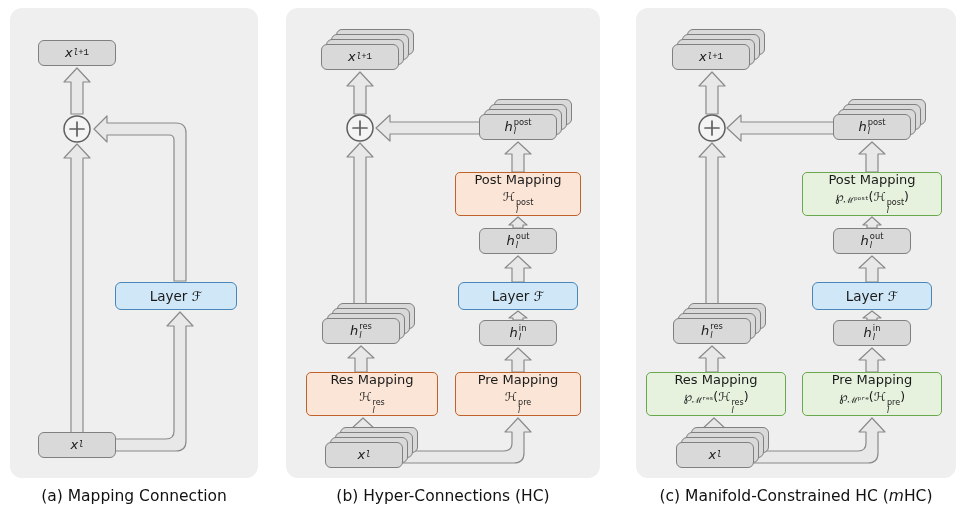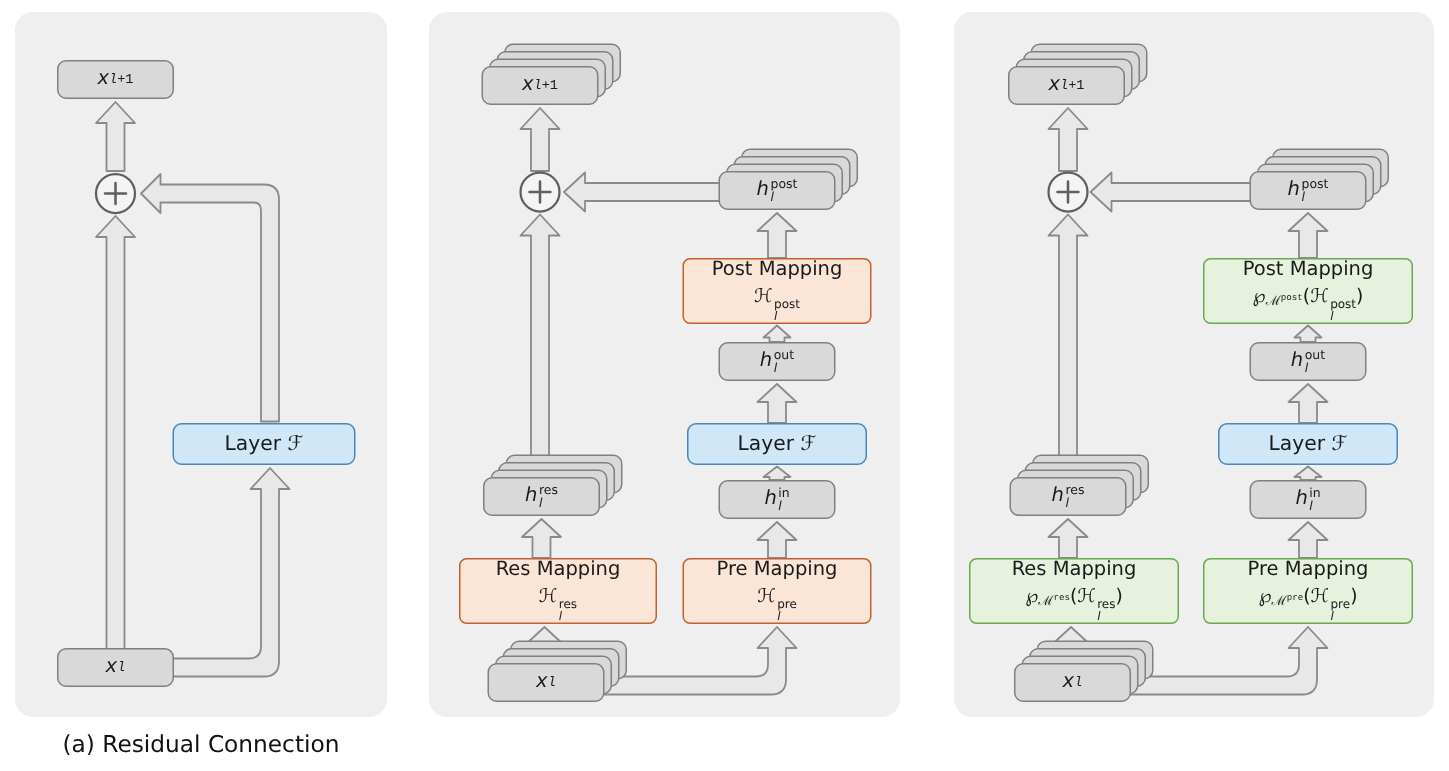--- a/index.html
+++ b/index.html
@@ -58,21 +58,21 @@
       <div class="box gray" style="left:28px;top:32px;width:78px;height:26px;">
           <em>x</em>
           <sub><em>l</em>+1</sub>
         </div>
       <div class="box blue" style="left:105px;top:274px;width:122px;height:28px;">Layer ℱ</div>
       <div class="box gray" style="left:28px;top:424px;width:78px;height:26px;">
           <em>x</em>
           <sub><em>l</em></sub>
         </div>
     </div>
-    <div class="caption">(a) Residual Connection</div>
+    <div class="caption">(a) Mapping Connection</div>
   </div>
 
   <div class="col col-b">
     <div class="panel">
       <svg class="lay" width="314" height="470" viewBox="0 0 314 470">
         <path class="arrow" d="M68,106 L68,78 L61,78 L74,64 L87,78 L80,78 L80,106 Z"></path>
         <path class="arrow" d="M196,114 L104,114 L104,107 L90,120 L104,133 L104,126 L196,126 Z"></path>
         <path class="arrow" d="M68,311 L68,149 L61,149 L74,135 L87,149 L80,149 L80,311 Z"></path>
         <path class="arrow" d="M226,164 L226,146 L219,146 L232,134 L245,146 L238,146 L238,164 Z"></path>
         <path class="arrow" d="M227,220 L227,217 L223,217 L232,209 L241,217 L237,217 L237,220 Z"></path>
@@ -156,20 +156,21 @@
       </div>
 
       <div class="sheet" style="left:54px;top:419px;width:78px;height:26px;"></div>
       <div class="sheet" style="left:49px;top:424px;width:78px;height:26px;"></div>
       <div class="sheet" style="left:44px;top:429px;width:78px;height:26px;"></div>
       <div class="box gray" style="left:39px;top:434px;width:78px;height:26px;">
           <em>x</em>
           <sub><em>l</em></sub>
         </div>
     </div>
+    <div class="caption">(b) Hyper-Connections (HC)</div>
   </div>
 
   <div class="col col-c">
     <div class="panel">
       <svg class="lay" width="320" height="470" viewBox="0 0 320 470">
         <path class="arrow" d="M70,106 L70,78 L63,78 L76,64 L89,78 L82,78 L82,106 Z"></path>
         <path class="arrow" d="M200,114 L105,114 L105,107 L91,120 L105,133 L105,126 L200,126 Z"></path>
         <path class="arrow" d="M70,311 L70,149 L63,149 L76,135 L89,149 L82,149 L82,311 Z"></path>
         <path class="arrow" d="M230,164 L230,146 L223,146 L236,134 L249,146 L242,146 L242,164 Z"></path>
         <path class="arrow" d="M231,220 L231,217 L227,217 L236,209 L245,217 L241,217 L241,220 Z"></path>
@@ -253,15 +254,16 @@
       </div>
 
       <div class="sheet" style="left:55px;top:419px;width:78px;height:26px;"></div>
       <div class="sheet" style="left:50px;top:424px;width:78px;height:26px;"></div>
       <div class="sheet" style="left:45px;top:429px;width:78px;height:26px;"></div>
       <div class="box gray" style="left:40px;top:434px;width:78px;height:26px;">
           <em>x</em>
           <sub><em>l</em></sub>
         </div>
     </div>
+    <div class="caption">(c) Manifold-Constrained HC (<em>m</em>HC)</div>
   </div>
 
 </div>
 
 </body></html>

